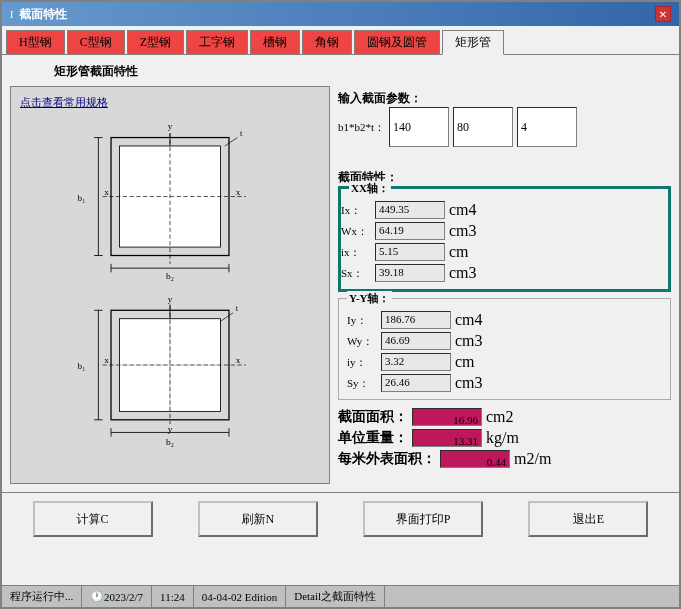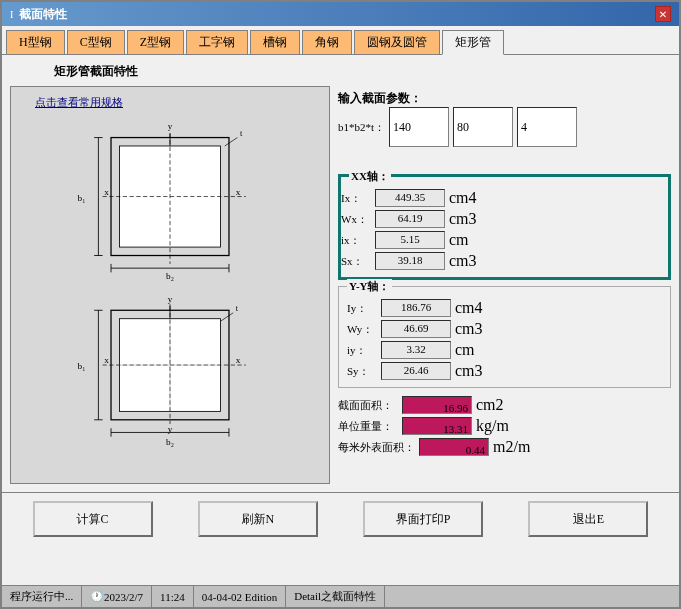--- a/index.html
+++ b/index.html
@@ -58,21 +58,21 @@
       background: #f0f0f0;
       border-bottom: 1px solid #808080;
       padding: 4px 4px 0 4px;
       gap: 0;
       flex-shrink: 0;
     }
     .tab {
       padding: 3px 12px;
       border: 1px solid #808080;
       border-bottom: none;
-      background: #fdba74;
+      background: #ef4444;
       cursor: pointer;
       font-size: 12px;
       margin-right: 2px;
     }
     .tab.active {
       background: #f0f0f0;
       border-bottom: 1px solid #f0f0f0;
       margin-bottom: -1px;
     }
     .content-area {
@@ -96,31 +96,31 @@
     .diagram-area {
       width: 320px;
       background: #d8d8d8;
       border: 1px solid #808080;
       position: relative;
       flex-shrink: 0;
     }
     .diagram-label {
       position: absolute;
       top: 8px;
-      left: 24px;
+      left: 9px;
       font-size: 11px;
       cursor: pointer;
       text-decoration: underline;
       color: #000080;
     }
     .params-area {
       flex: 1;
       display: flex;
       flex-direction: column;
-      gap: 17px;
+      gap: 8px;
     }
     .params-group-title {
       font-weight: bold;
       font-size: 12px;
       margin-top: 4px;
     }
     .param-row {
       display: flex;
       align-items: center;
       gap: 4px;
@@ -149,35 +149,36 @@
       min-width: 30px;
       font-size: 11px;
     }
     .result-value {
       width: 70px;
       height: 18px;
       background: #e8e8e8;
       border: 1px inset #808080;
       font-size: 11px;
       padding: 1px 3px;
-      text-align: center;
+      text-align: left;
     }
     .result-unit {
       font-size: 16px;
       min-width: 28px;
     }
     .area-row {
       display: flex;
       align-items: center;
       gap: 4px;
       margin-bottom: 3px;
     }
     .area-label {
       min-width: 60px;
-      font-size: 11px;
+      font-size: 14px;
+      font-weight: bold;
     }
     .area-value {
       width: 70px;
       height: 18px;
       background: #be185d;
       border: 1px inset #808080;
       font-size: 11px;
       padding: 5px 3px;
       text-align: right;
     }
@@ -321,20 +322,21 @@
           <div class="params-group-title">输入截面参数：</div>
           <div class="param-row">
             <span class="param-label">b1*b2*t：</span>
             <input class="param-input" type="text" value="140" style="">
             <input class="param-input" type="text" value="80" style="">
             <input class="param-input" type="text" value="4" style="">
           </div>
         </div>
 
         <div>
+          <div class="params-group-title">截面特性：</div>
 
           <div style="border: 3px solid #0f766e; padding: 4px 0; margin-bottom: 6px; position: relative;">
             <div style="position:absolute; top:-8px; left:8px; background:#f0f0f0; padding:0 2px; font-size:11px; font-weight:bold;">XX轴：</div>
             <div style="height:8px;"></div>
             <div class="result-row">
               <span class="result-label">Ix：</span>
               <div class="result-value">449.35</div>
               <span class="result-unit">cm4</span>
             </div>
             <div class="result-row">

